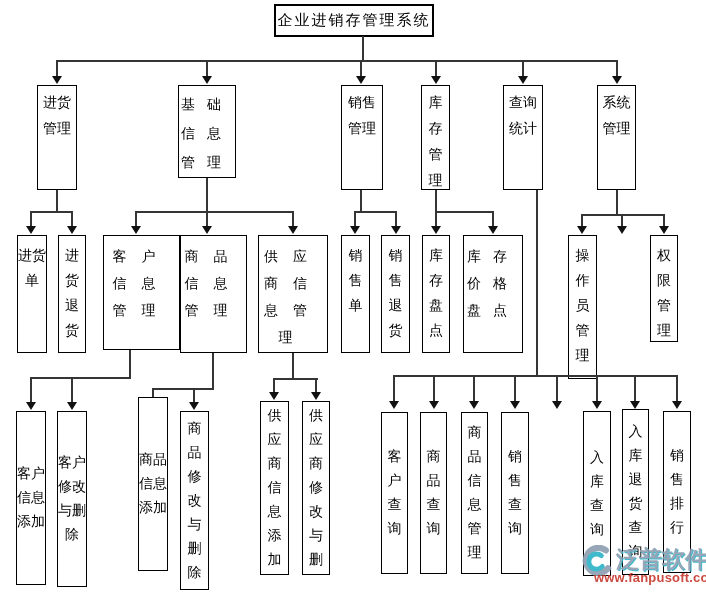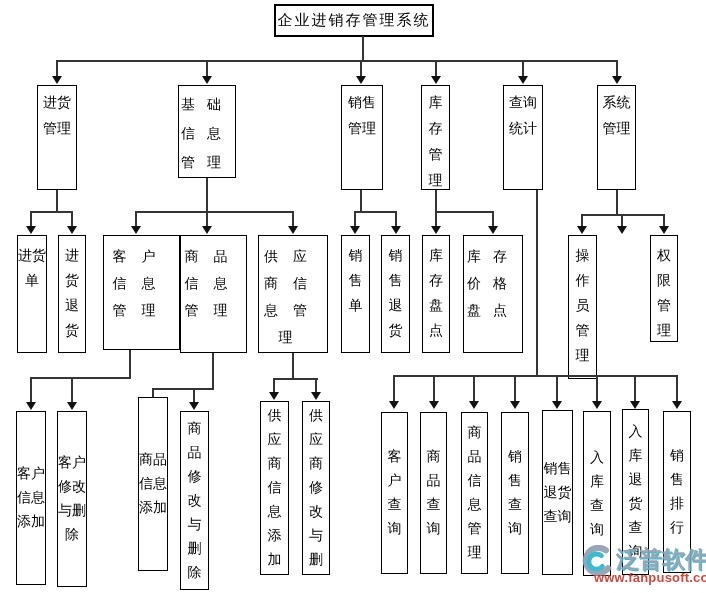--- a/index.html
+++ b/index.html
@@ -220,23 +220,20 @@
     </div>
   <div class="node l4" style="left:420px;top:412px;width:27px;height:162px">
     <span>商品查询</span>
     </div>
   <div class="node l4" style="left:461px;top:412px;width:27px;height:162px">
     <span>商品信息管理</span>
     </div>
   <div class="node l4" style="left:501px;top:412px;width:28px;height:162px">
     <span>销售查询</span>
     </div>
-  <div class="node l4" style="left:542px;top:410px;width:31px;height:165px">
-    <span>销售退货查询</span>
-    </div>
   <div class="node l4" style="left:583px;top:411px;width:28px;height:165px">
     <span>入库查询</span>
     </div>
   <div class="node l4" style="left:622px;top:409px;width:27px;height:166px">
     <span>入库退货查询</span>
     </div>
   <div class="node l4" style="left:663px;top:411px;width:28px;height:162px">
     <span>销售排行</span>
     </div>
 

